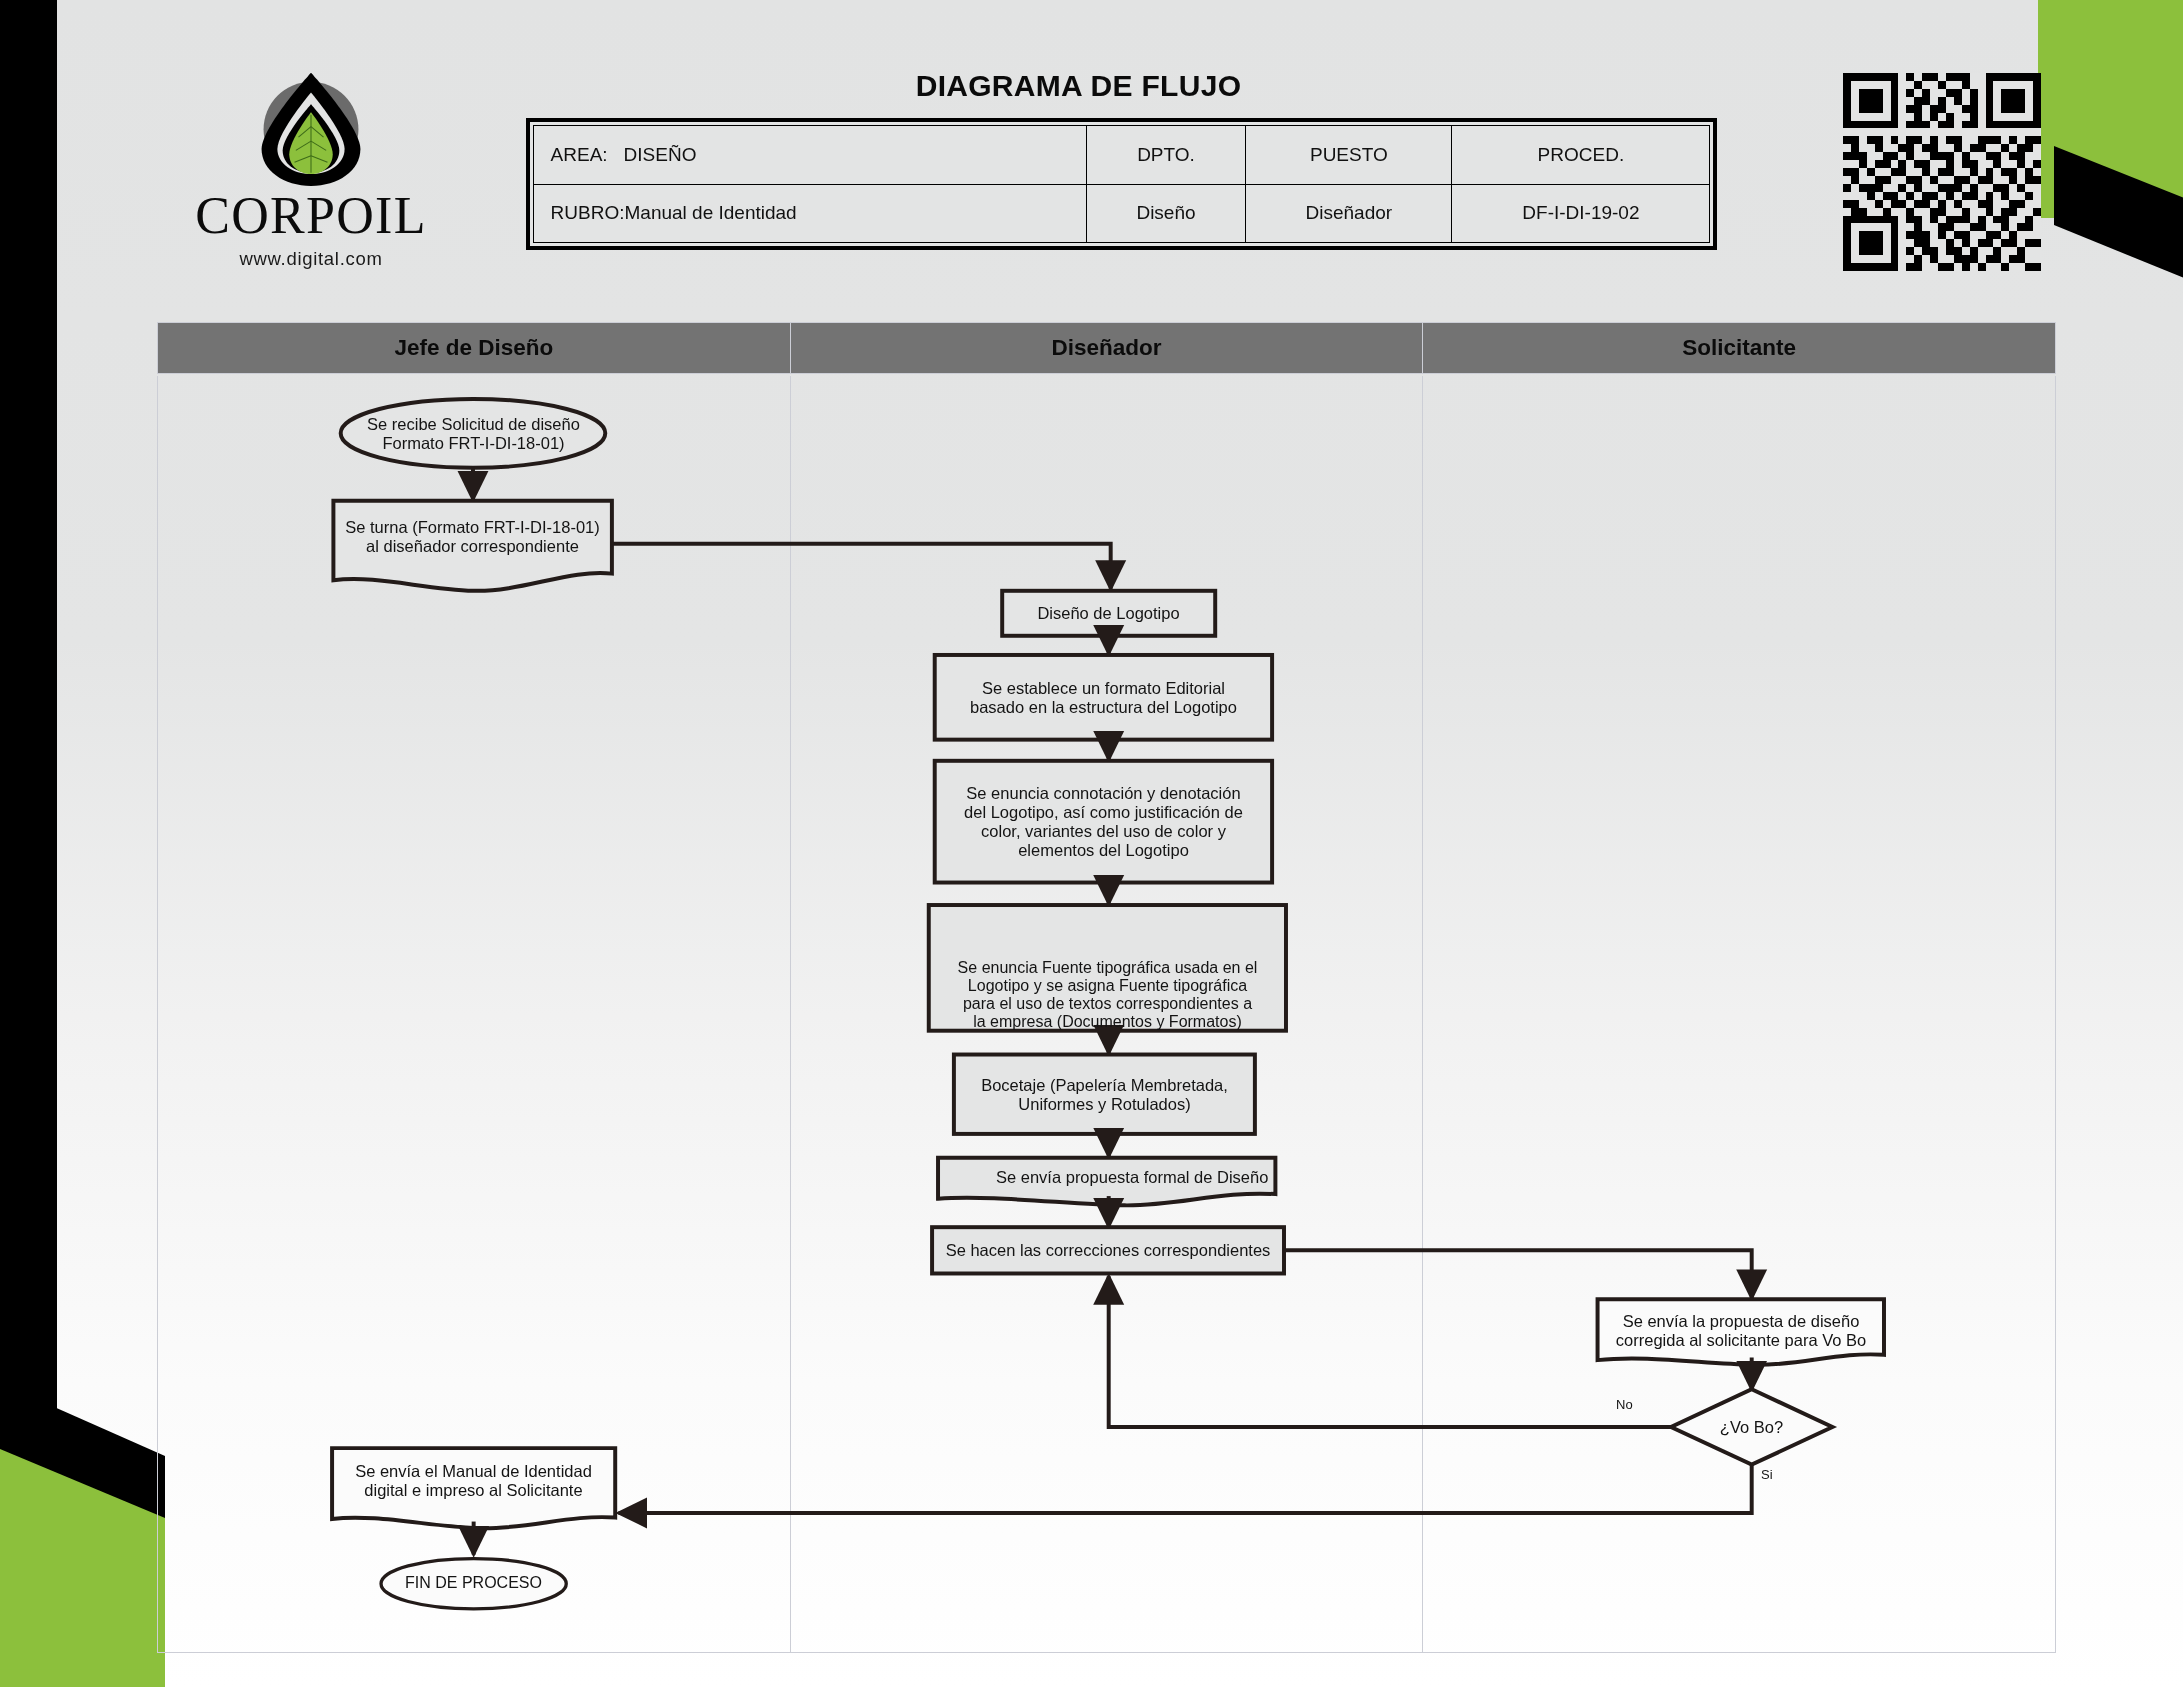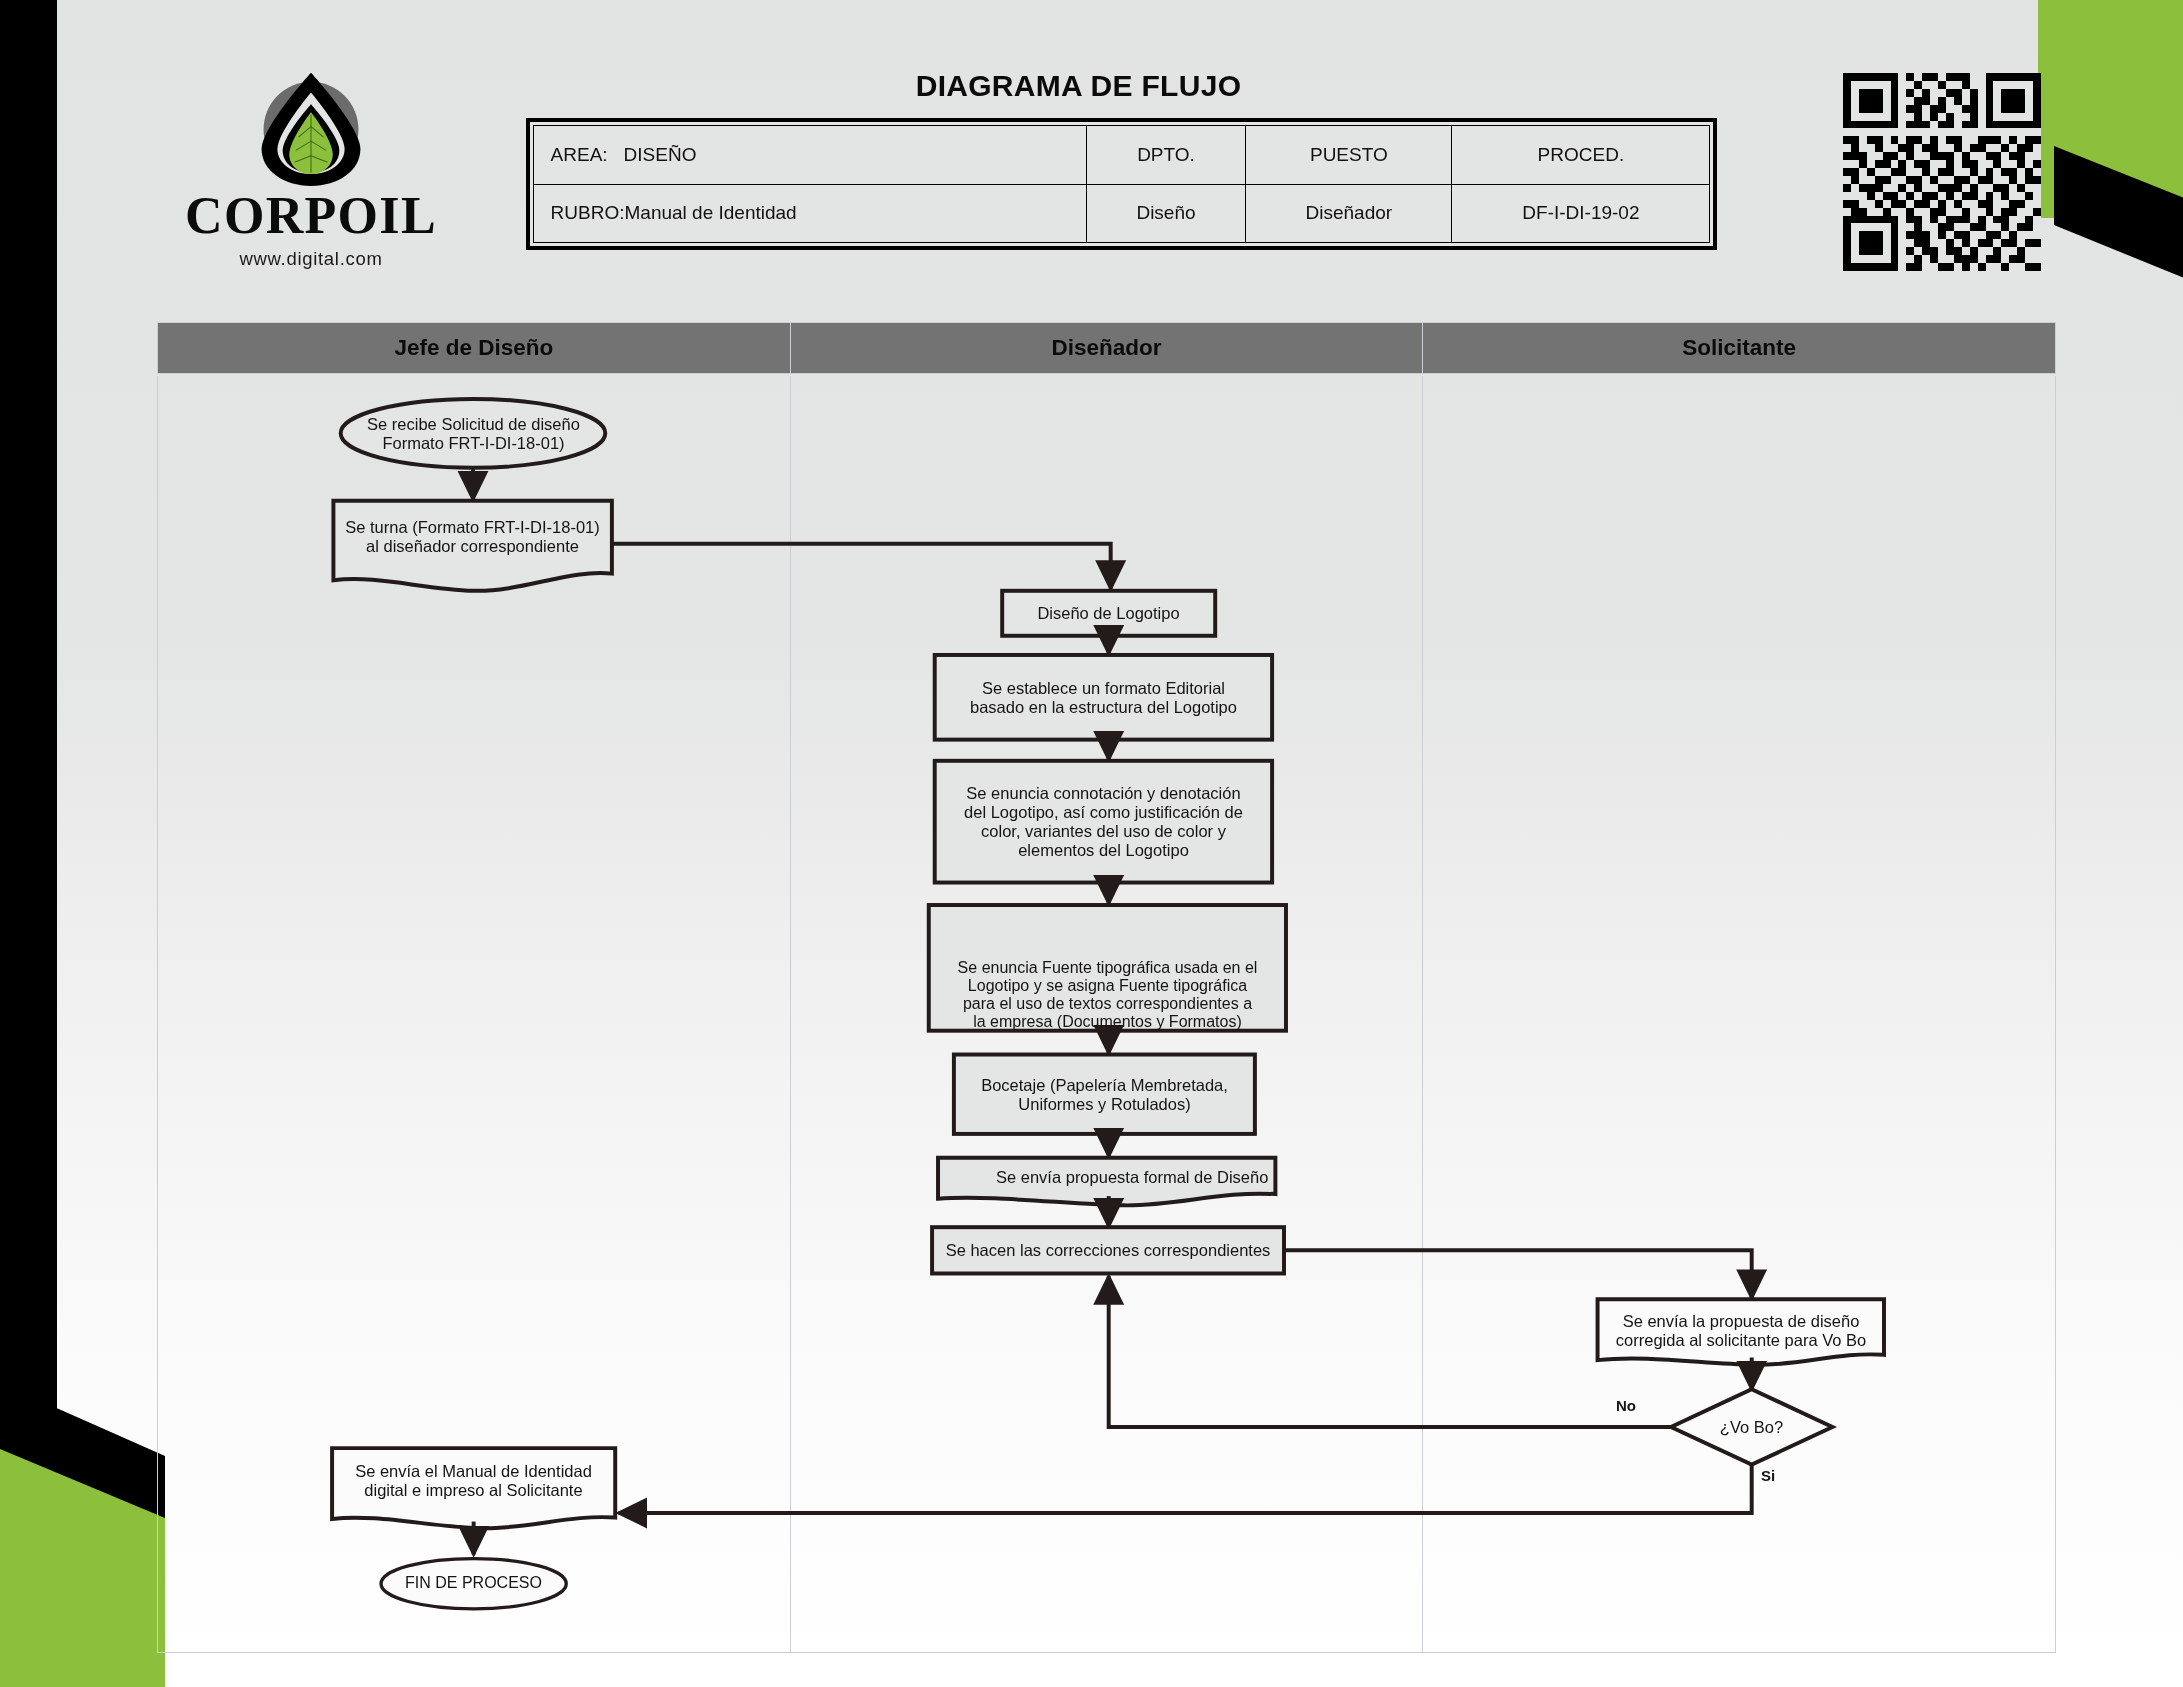--- a/index.html
+++ b/index.html
@@ -40,21 +40,21 @@
     clip-path:polygon(0 0, 165px 69px, 165px 238px, 0 238px);
   }
 
   
   #header{ position:absolute; left:0; top:0; width:2183px; height:304px; }
 
   #logo-block{ position:absolute; left:172px; top:63px; width:278px; height:218px; text-align:center;}
   #logo-mark{ position:relative; width:112px; height:126px; margin:0 auto; }
   #logo-wordmark{
     font-family:"Liberation Serif", serif; font-size:52px; letter-spacing:1.3px;
-    color:#0b0b0b; line-height:1; margin-top:1.3px;font-weight:bold;
+    color:#0b0b0b; line-height:1; margin-top:1.3px;
   }
   #logo-url{
     font-family:"Liberation Sans", sans-serif; font-size:18.5px; color:#1a1a1a;
     letter-spacing:0.7px; margin-top:5.3px;
   }
 
   #doc-title{
     position:absolute; left:781px; top:69px; width:595px; text-align:center;
     font-size:30px; font-weight:bold; color:#0b0b0b; letter-spacing:0.3px;
   }
@@ -99,21 +99,21 @@
   
   #flow{ position:absolute; left:0; top:0; width:2183px; height:1687px; pointer-events:none; }
 
   
   .node-text{
     position:absolute; display:flex; align-items:center; justify-content:center;
     text-align:center; color:#141414; line-height:1.14; padding:0 6.6px;
   }
   .nt-19{font-size:16px;}
   .nt-20{font-size:16.5px;}
-  .edge-label{ position:absolute; font-size:15px; color:#141414;font-weight:bold; }
+  .edge-label{ position:absolute; font-size:13px; color:#141414; }
 </style>
 </head>
 <body>
 
 <div id="page"></div>
 
 <div class="deco" id="left-black-band"></div>
 <div class="deco" id="tr-green2"></div>
 <div class="deco" id="tr-green"></div>
 <div class="deco" id="tr-black"></div>

